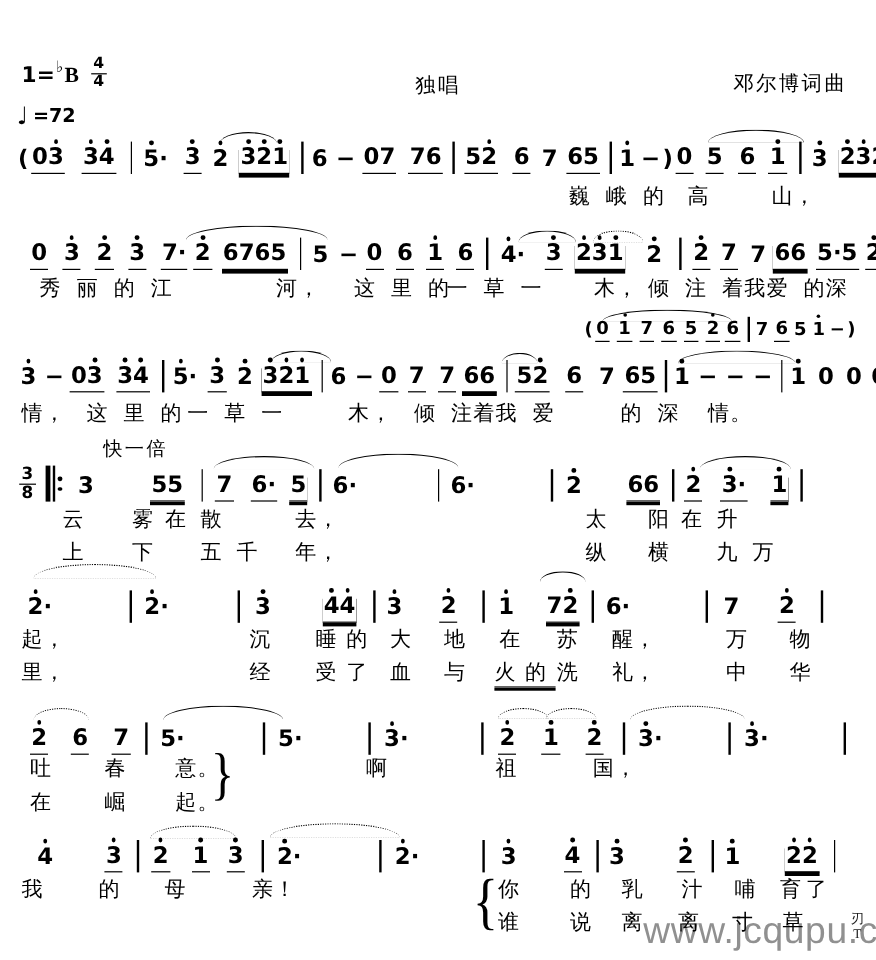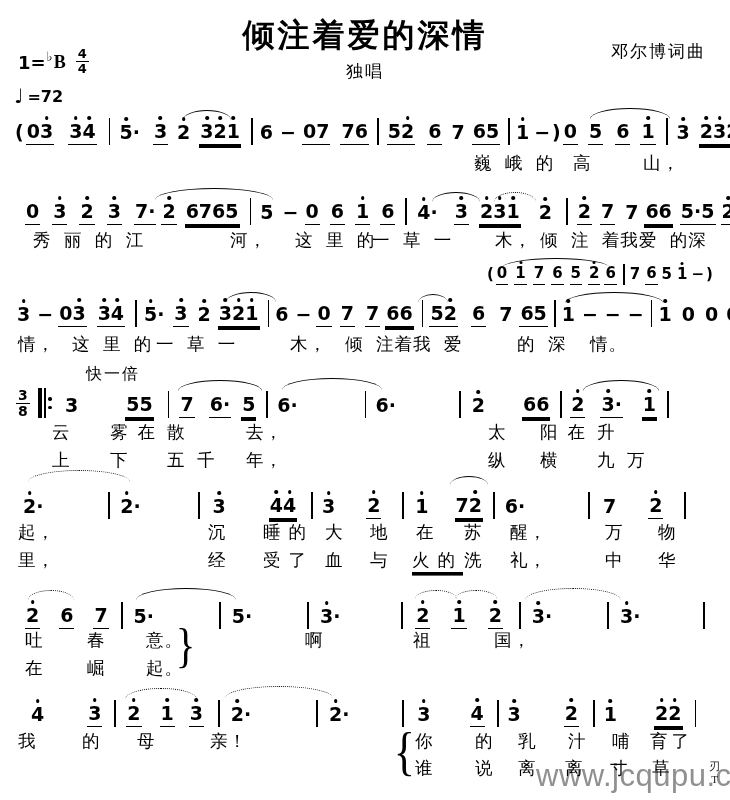--- a/index.html
+++ b/index.html
@@ -5,21 +5,21 @@
   html,body{margin:0;padding:0;background:#fff;}
   body{width:730px;height:800px;position:relative;overflow:hidden;
        font-family:"Liberation Serif",serif;color:#000;}
   #page{position:absolute;inset:0;background:#fff;}
 
   
   .title{position:absolute;left:0;top:14px;width:730px;text-align:center;
          font-size:32px;font-weight:bold;letter-spacing:3px;}
   .subtitle{position:absolute;left:0;top:60px;width:730px;text-align:center;
          font-size:17px;letter-spacing:2px;}
-  .credit1{position:absolute;right:24px;top:40px;font-size:17px;letter-spacing:2px;}
+  .credit1{position:absolute;right:24px;top:58px;font-size:17px;letter-spacing:2px;}
   .credit2{position:absolute;right:24px;top:84px;font-size:17px;letter-spacing:1px;
          font-family:"DejaVu Sans Mono","Liberation Mono",monospace;}
   .keyrow{position:absolute;left:18px;top:48px;font-size:18px;font-weight:bold;
          font-family:"DejaVu Sans",sans-serif;display:flex;align-items:center;}
   .flat{font-size:13px;vertical-align:super;position:relative;top:-6px;margin:0 1px;}
   .temporow{position:absolute;left:14px;top:86px;font-size:16px;font-weight:bold;
          font-family:"DejaVu Sans",sans-serif;display:flex;align-items:center;gap:4px;}
   .tempo-note{font-size:20px;line-height:1;}
   .expression{font-size:18px;font-weight:bold;font-family:"Liberation Serif",serif;
          letter-spacing:3px;margin-left:10px;}
@@ -73,21 +73,20 @@
 <body>
 
 <div id="page">
 
   <div class="wm">www.jcqupu.com</div>
   <div class="wm-edge">
     <div>刃</div>
     <div>T</div>
   </div>
 
-  <div class="title">倾注着爱的深情</div>
   <div class="subtitle">独唱</div>
   <div class="credit1">邓尔博词曲</div>
 
   <div class="keyrow">
     <span>1=</span>
       <span class="flat">♭</span>
       <span style="font-family:'Liberation Serif',serif;">B</span>
     <span class="ts">
       <span class="ts-top">4</span>
       <span>4</span>

